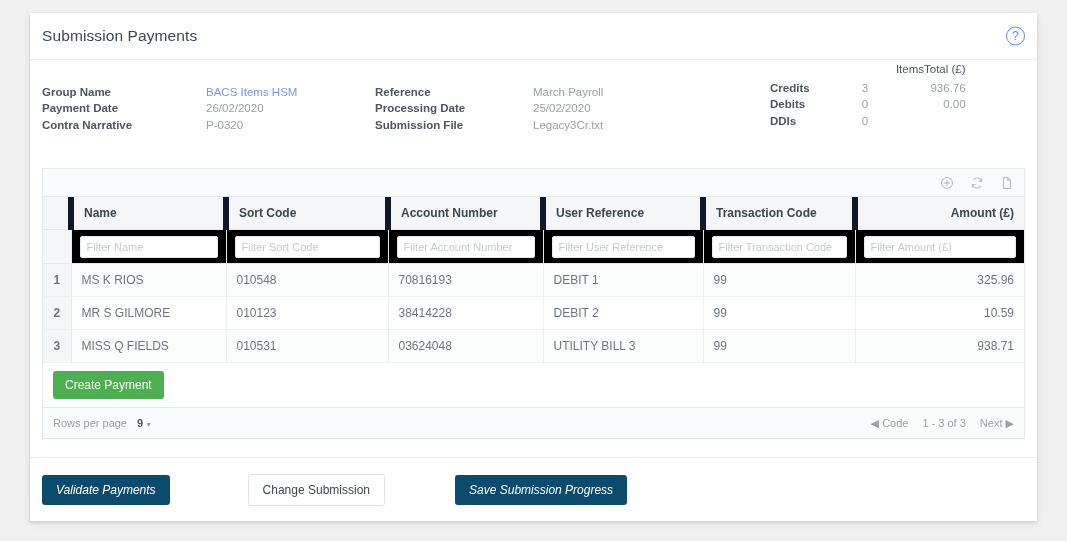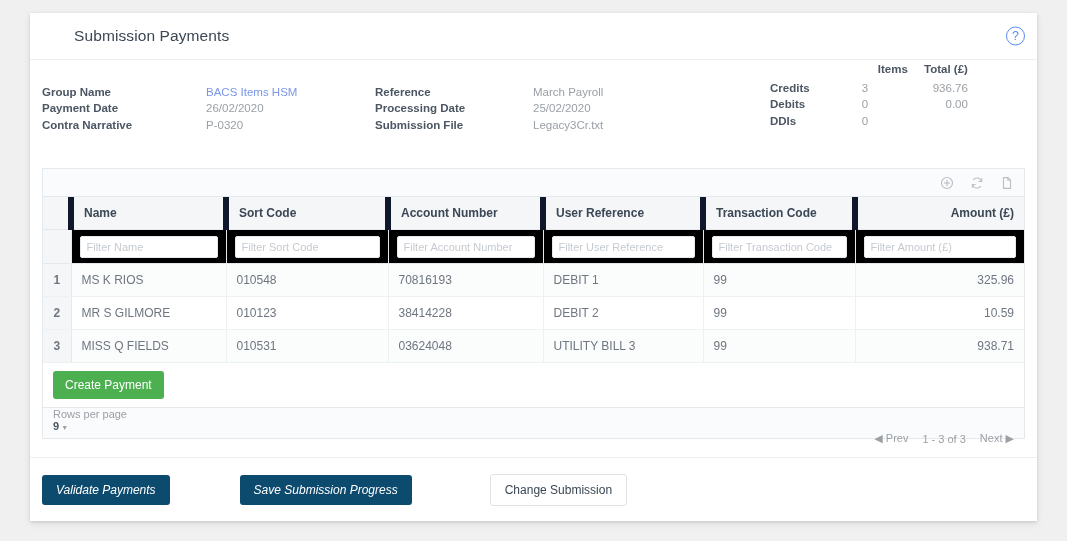--- a/index.html
+++ b/index.html
@@ -18,21 +18,21 @@
     width: 1007px; height: 508px;
     background: #ffffff;
     box-shadow: 0 1px 3px rgba(0,0,0,0.13), 0 3px 8px rgba(0,0,0,0.07);
   }
 
   
   .card-header {
     position: relative;
     height: 47px;
     border-bottom: 1px solid #eceef0;
-    display: flex; align-items: center; padding-left: 32px;
+    display: flex; align-items: center;
   }
   .card-title {
     margin-left: 12px;
     font-size: 15.5px;
     color: #3b4754;
     letter-spacing: .1px;
   }
   .help-icon {
     position: absolute;
     right: 12px; top: 50%;
@@ -60,22 +60,22 @@
   .sum-value.link { color: #7a96e8; }
 
   .c1-label { left: 12px;  top: 24px; }
   .c1-value { left: 176px; top: 24px; }
   .c2-label { left: 345px; top: 24px; }
   .c2-value { left: 503px; top: 24px; }
 
   .totals { position: absolute; left: 740px; top: 2px; font-size: 11.5px; }
   .totals table { border-collapse: collapse; }
   .totals th {
-    font-weight: bold; color: #4c5663;
-    padding: 0 0 4px 0; line-height: 14px;
+    font-weight: normal; color: #4c5663;
+    text-align: right; padding: 0 0 4px 0; line-height: 14px;
   }
   .totals td { color: #9aa0a6; text-align: right; line-height: 16.3px; padding: 0; }
   .totals td.rowlabel { color: #4c5663; font-weight: bold; text-align: left; padding-right: 52px; }
   .totals td.items { padding-right: 56px; }
 
   
   .table-wrap {
     position: absolute;
     left: 12px; top: 155px;
     width: 983px;
@@ -166,25 +166,24 @@
     font-family: "Liberation Sans", sans-serif;
     padding: 7px 12px;
     border-radius: 3px;
     cursor: pointer;
   }
 
   
   .pager {
     height: 30px;
     background: #fafbfc;
-    display: flex; align-items: flex-start;
+    display: flex; align-items: center;
     padding: 0 10px;
     font-size: 11px;
     color: #9aa0a6;
-    flex-direction: column;
   }
   .rows-label { margin-right: 10px; }
   .rows-select {
     color: #4c5663;
     font-weight: bold;
     font-size: 11px;
     cursor: pointer;
   }
   .rows-caret { font-size: 7px; margin-left: 2px; color: #9aa0a6; }
   .pager-right { margin-left: auto; display: flex; align-items: center; gap: 14px; }
@@ -384,31 +383,31 @@
       </div>
 
       <div class="pager">
         <span class="rows-label">Rows per page</span>
         <span class="rows-select">
           <span>9</span><span class="rows-caret">▼</span>
         </span>
         <div class="pager-right">
           <span class="pg-link">
             <span>◀</span>
-            <span>Prev</span>
+            <span>Code</span>
           </span>
           <span class="pg-count">1 - 3 of 3</span>
           <span class="pg-link">
             <span>Next</span>
             <span>▶</span>
           </span>
         </div>
       </div>
     </div>
 
     <div class="footer">
       <button class="btn btn-primary">Validate Payments</button>
+      <button class="btn btn-light">Change Submission</button>
       <button class="btn btn-primary save">Save Submission Progress</button>
-      <button class="btn btn-light">Change Submission</button>
     </div>
 
   </div>
 </div>
 
 </body></html>

